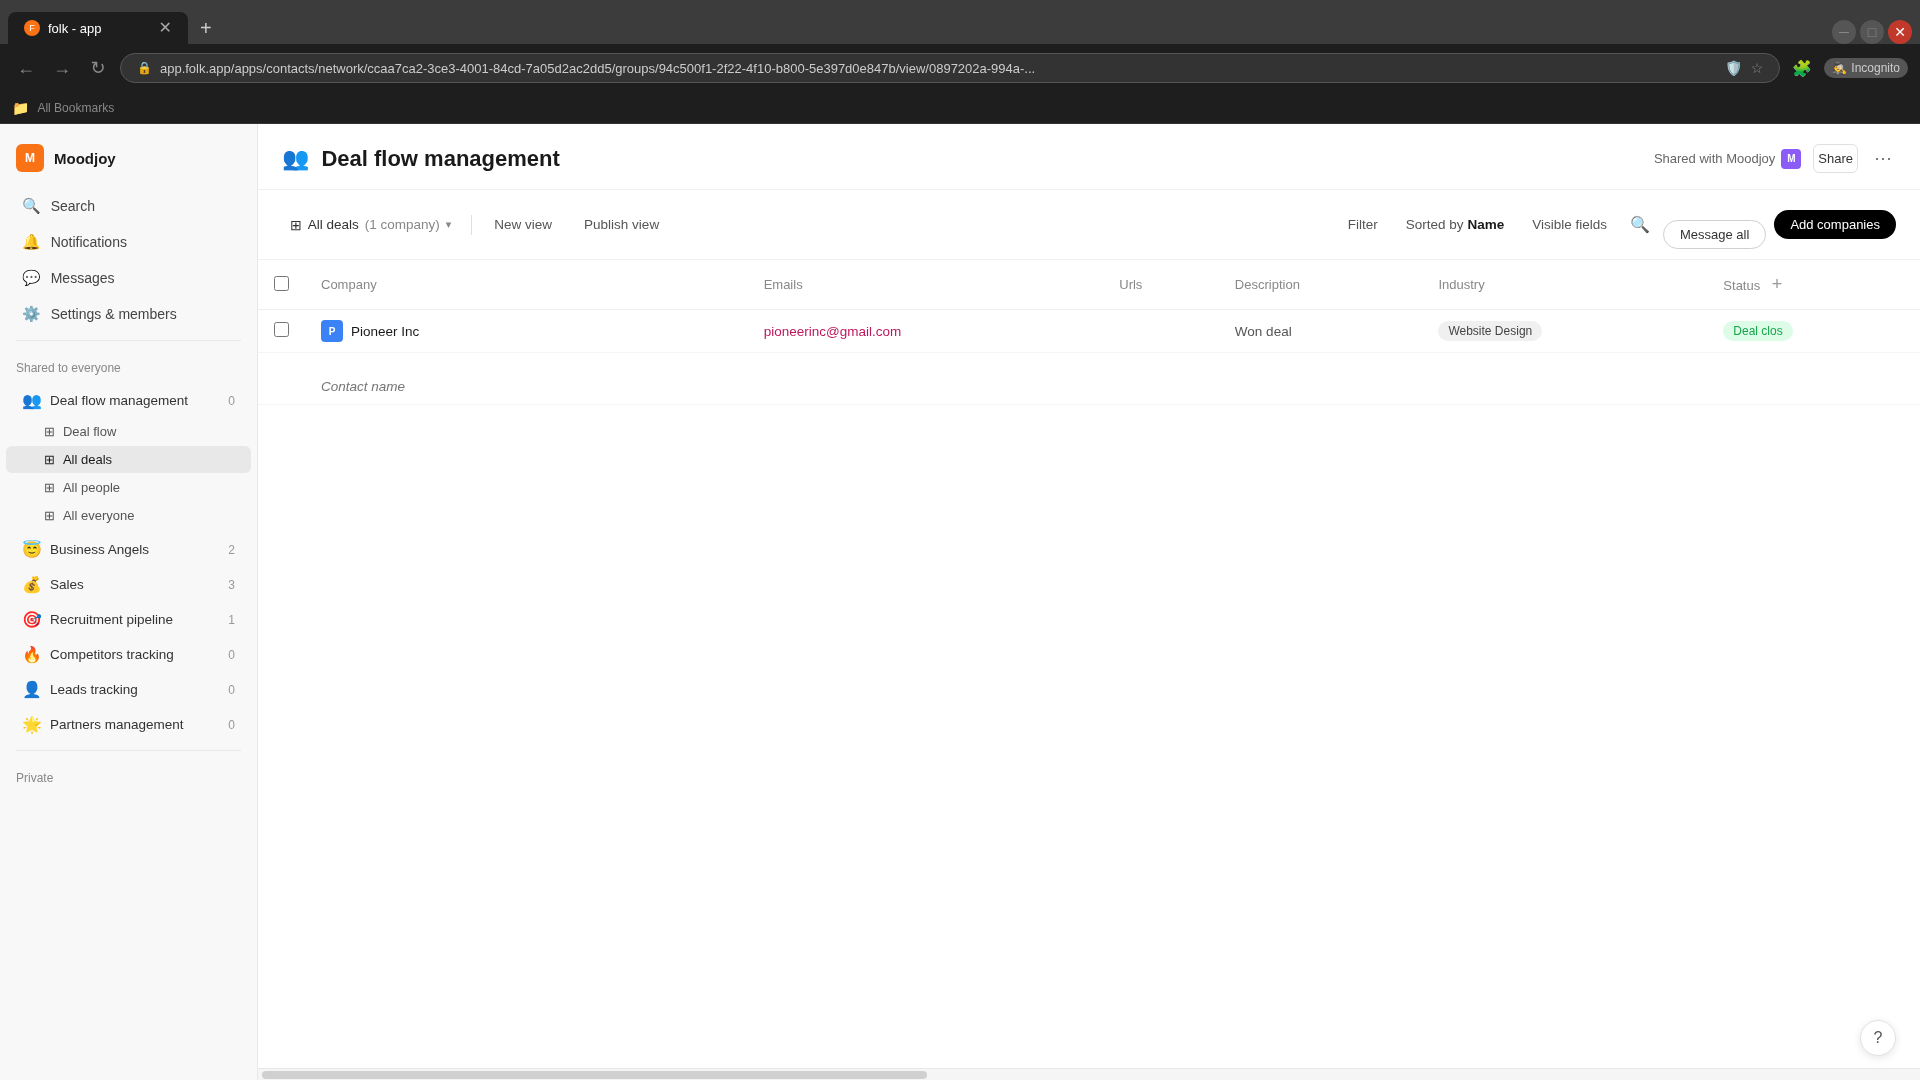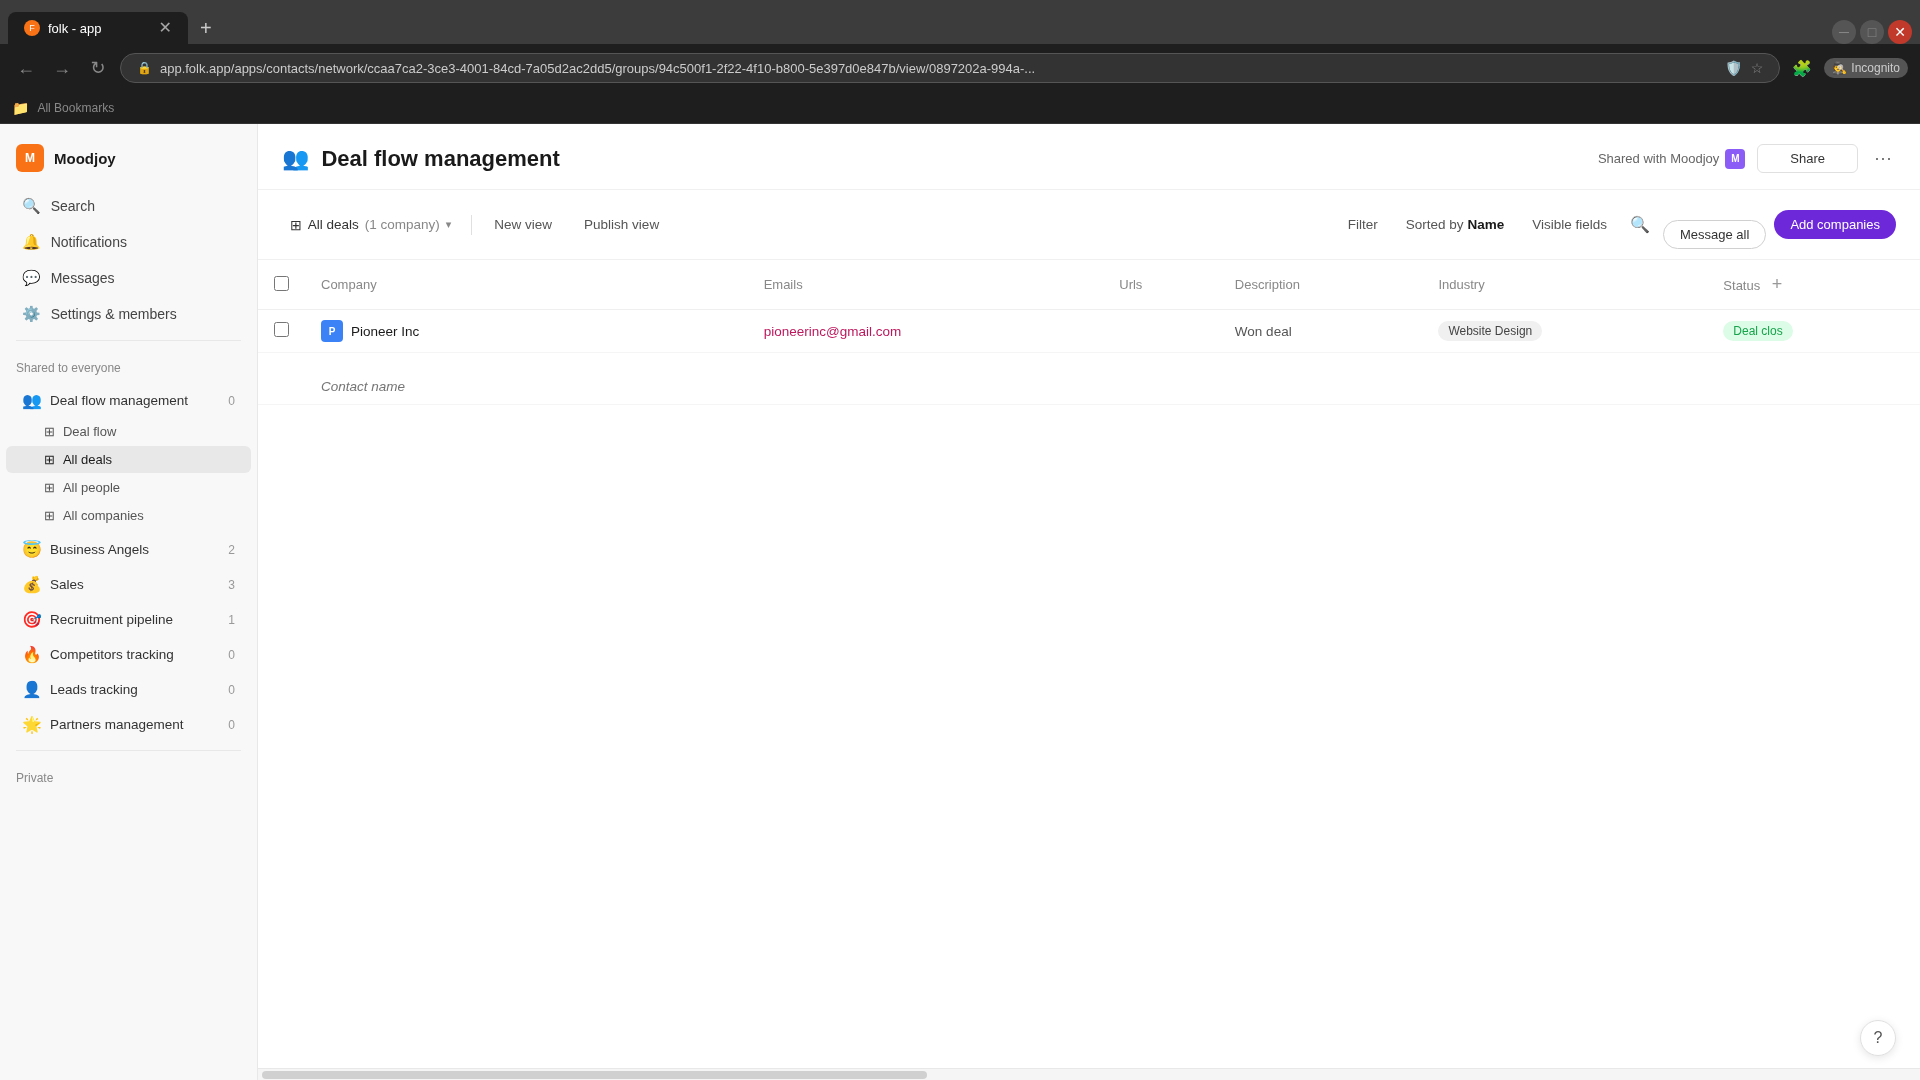--- a/index.html
+++ b/index.html
@@ -47,40 +47,40 @@
 
     
     .main-content { flex: 1; display: flex; flex-direction: column; overflow: hidden; background: #fff; }
     .main-header { padding: 20px 24px 16px; border-bottom: 1px solid #f0f0f0; display: flex; align-items: center; justify-content: space-between; }
     .page-title-area { display: flex; align-items: center; gap: 12px; }
     .page-icon { font-size: 22px; }
     .page-title { font-size: 22px; font-weight: 600; color: #1a1a1a; }
     .header-actions { display: flex; align-items: center; gap: 12px; }
     .shared-with { display: flex; align-items: center; gap: 6px; color: #666; font-size: 13px; }
     .shared-avatar { width: 20px; height: 20px; background: #8b5cf6; border-radius: 4px; color: white; font-size: 10px; display: flex; align-items: center; justify-content: center; font-weight: bold; }
-    .share-btn { background: none; border: 1px solid #e0e0e0; border-radius: 6px; padding: 6px 32px; font-size: 13px; cursor: pointer; color: #333; }
+    .share-btn { background: none; border: 1px solid #e0e0e0; border-radius: 6px; padding: 6px 4px; font-size: 13px; cursor: pointer; color: #333; }
     .more-btn { background: none; border: none; cursor: pointer; color: #666; font-size: 18px; padding: 4px; }
 
     
     .toolbar { display: flex; align-items: center; padding: 10px 24px; gap: 12px; border-bottom: 1px solid #f0f0f0; }
     .view-selector { display: flex; align-items: center; gap: 6px; background: none; border: none; cursor: pointer; color: #333; font-size: 13.5px; padding: 5px 8px; border-radius: 6px; }
     .view-icon { font-size: 14px; }
     .view-label { font-weight: 500; }
     .view-count { color: #888; font-weight: 400; }
     .chevron { font-size: 11px; color: #888; }
     .toolbar-divider { width: 1px; height: 20px; background: #e0e0e0; }
     .toolbar-btn { background: none; border: none; cursor: pointer; color: #555; font-size: 13.5px; padding: 5px 10px; border-radius: 6px; text-align: right; }
     .toolbar-right { margin-left: auto; display: flex; align-items: center; gap: 8px; }
     .filter-btn { background: none; border: none; cursor: pointer; color: #555; font-size: 13.5px; padding: 5px 10px; border-radius: 6px; }
     .sort-btn { background: none; border: none; cursor: pointer; color: #555; font-size: 13.5px; padding: 5px 10px; border-radius: 6px; display: flex; align-items: center; gap: 4px; }
     .sort-btn .sort-name { font-weight: 600; color: #1a1a1a; }
     .visible-fields-btn { background: none; border: none; cursor: pointer; color: #555; font-size: 13.5px; padding: 5px 10px; border-radius: 6px; text-align: center; }
     .search-icon-btn { background: none; border: none; cursor: pointer; color: #666; font-size: 16px; padding: 5px; border-radius: 6px; }
     .message-all-btn { background: none; border: 1px solid #d0d0d0; border-radius: 20px; padding: 6px 16px; font-size: 13px; cursor: pointer; color: #333; font-weight: 500; margin-top: 20px; }
-    .add-companies-btn { background: #6d28d9; color: white; border: none; border-radius: 20px; padding: 7px 16px; font-size: 13px; cursor: pointer; font-weight: 500; }
+    .add-companies-btn { background: #000000; color: white; border: none; border-radius: 20px; padding: 7px 16px; font-size: 13px; cursor: pointer; font-weight: 500; }
 
     
     .table-container { flex: 1; overflow: auto; }
     .data-table { width: 100%; border-collapse: collapse; }
     .data-table th { text-align: left; padding: 10px 16px; color: #888; font-size: 13px; font-weight: 500; border-bottom: 1px solid #efefef; background: #fff; position: sticky; top: 0; white-space: nowrap; }
     .data-table td { padding: 10px 16px; border-bottom: 1px solid #f5f5f5; font-size: 13.5px; vertical-align: middle; }
     .checkbox-col { width: 36px; }
     .checkbox { width: 15px; height: 15px; border: 1px solid #d0d0d0; border-radius: 3px; cursor: pointer; }
     .company-cell { display: flex; align-items: center; gap: 8px; }
     .company-badge { width: 22px; height: 22px; background: #3b82f6; border-radius: 4px; color: white; font-size: 10px; font-weight: bold; display: flex; align-items: center; justify-content: center; }
@@ -181,21 +181,21 @@
       <div class="sidebar-sub-item active">
         <span class="sub-icon">⊞</span>
         <span>All deals</span>
       </div>
       <div class="sidebar-sub-item">
         <span class="sub-icon">⊞</span>
         <span>All people</span>
       </div>
       <div class="sidebar-sub-item">
         <span class="sub-icon">⊞</span>
-        <span>All companies</span>
+        <span>All everyone</span>
       </div>
     </div>
 
     <div class="sidebar-group-header">
       <span class="group-icon">😇</span>
       <span>Business Angels</span>
       <span class="group-badge">2</span>
     </div>
 
     <div class="sidebar-group-header">

